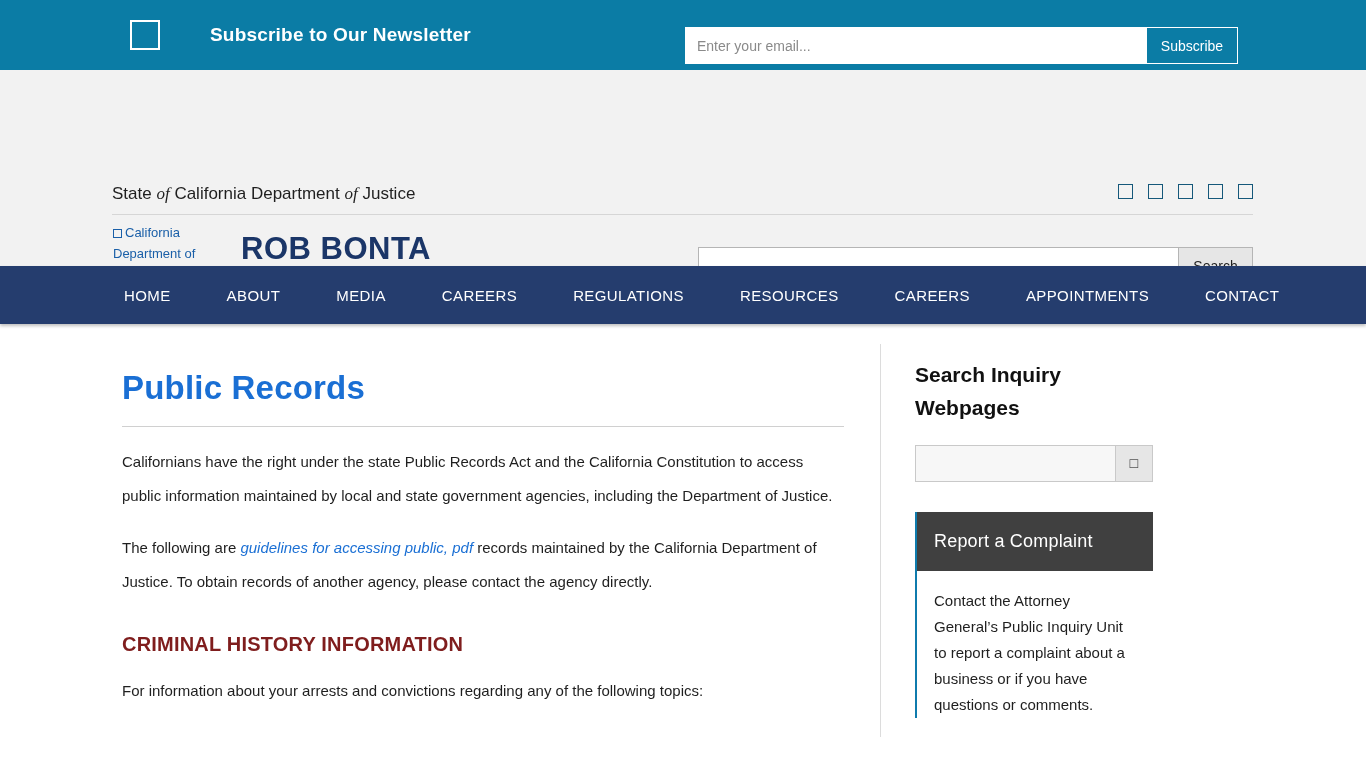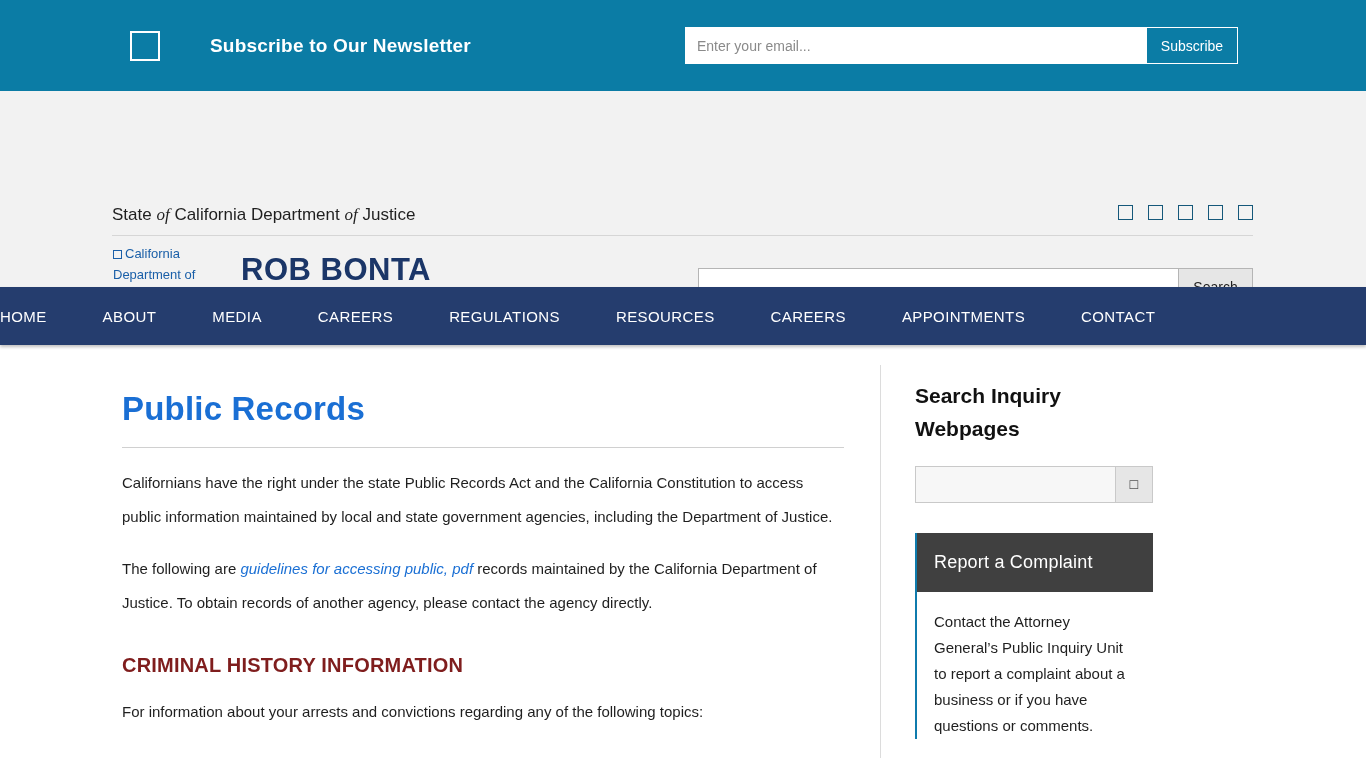--- a/index.html
+++ b/index.html
@@ -7,21 +7,21 @@
     margin: 0; padding: 0;
     width: 1366px; height: 768px;
     overflow: hidden;
     background: #ffffff;
     font-family: "Liberation Sans", sans-serif;
   }
 
   
   .newsletter-bar {
     background: #0b7ca5;
-    height: 91px;
+    height: 70px;
     display: flex;
     align-items: center;
     padding: 0 130px;
     position: relative;
   }
   .nl-icon {
     width: 30px; height: 30px;
     border: 2px solid #ffffff;
     background: transparent;
     flex: 0 0 auto;
@@ -158,20 +158,21 @@
     color: #15587a;
   }
   .translate-line a { color: #15587a; text-decoration: none; cursor: pointer; }
 
   
   .mainnav {
     background: #253d6e;
     height: 58px;
     display: flex;
     align-items: center;
+    padding-left: 124px;
     box-shadow: 0 2px 3px rgba(0,0,0,0.25);
     position: relative;
     z-index: 3;
   }
   .mainnav a {
     color: #ffffff;
     font-size: 15px;
     letter-spacing: 0.4px;
     text-decoration: none;
     margin-right: 56px;

